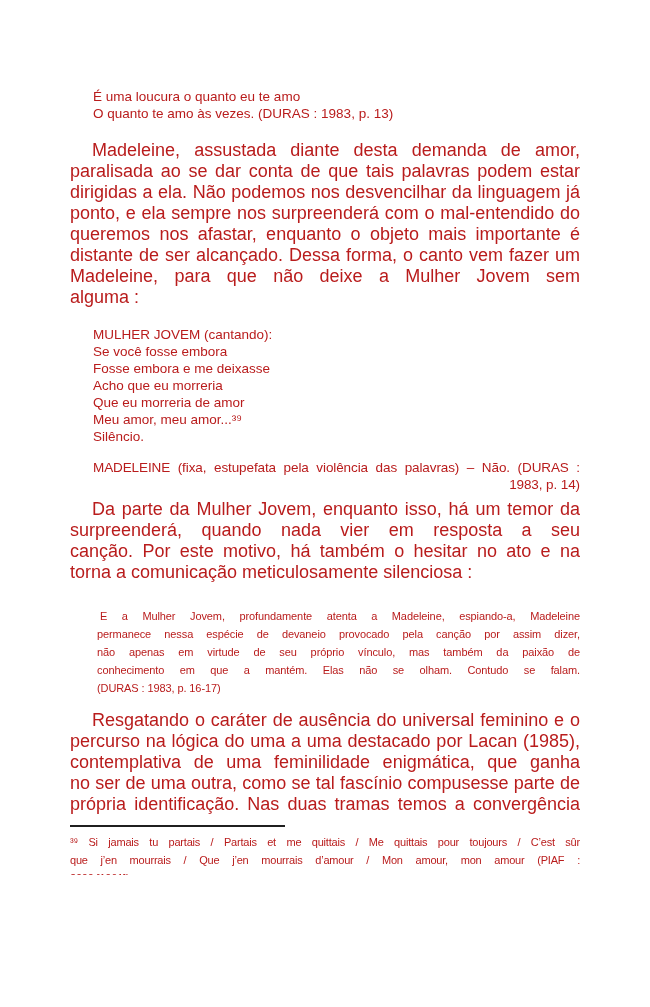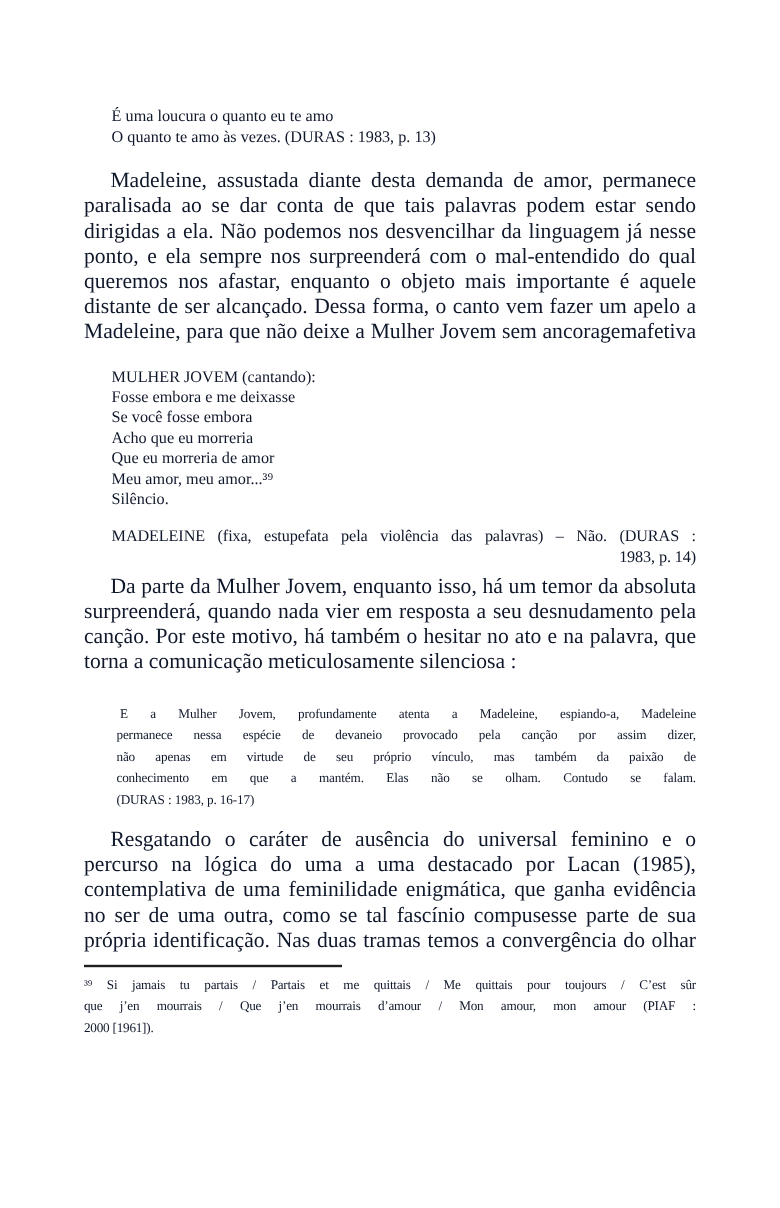--- a/index.html
+++ b/index.html
@@ -7,22 +7,22 @@
     padding: 0;
     background: #ffffff;
   }
   .page {
     position: relative;
     width: 650px;
     height: 875px;
     box-sizing: border-box;
     padding: 88px 70px 0 70px;
     background: #ffffff;
-    color: #0f172a;
-    font-family: Liberation Serif, serif;
+    color: #b91c1c;
+    font-family: Liberation Sans, sans-serif;
     overflow: hidden;
   }
   .block { margin: 0; }
   .line {
     overflow: hidden;
     white-space: normal;
     text-align: left;
   }
   .jl {
     text-align: justify;
@@ -77,25 +77,26 @@
       <div class="line">O quanto te amo às vezes. (DURAS : 1983, p. 13)</div>
     </div>
   <div class="block bp para1">
       <div class="line jl fi">Madeleine, assustada diante desta demanda de amor, permanece</div>
       <div class="line jl">paralisada ao se dar conta de que tais palavras podem estar sendo</div>
       <div class="line jl">dirigidas a ela. Não podemos nos desvencilhar da linguagem já nesse</div>
       <div class="line jl">ponto, e ela sempre nos surpreenderá com o mal-entendido do qual</div>
       <div class="line jl">queremos nos afastar, enquanto o objeto mais importante é aquele</div>
       <div class="line jl">distante de ser alcançado. Dessa forma, o canto vem fazer um apelo a</div>
       <div class="line jl">Madeleine, para que não deixe a Mulher Jovem sem ancoragemafetiva</div>
+      <div class="line">alguma :</div>
     </div>
   <div class="block sq lyrics">
       <div class="line">MULHER JOVEM (cantando):</div>
+      <div class="line">Se você fosse embora</div>
       <div class="line">Fosse embora e me deixasse</div>
-      <div class="line">Se você fosse embora</div>
       <div class="line">Acho que eu morreria</div>
       <div class="line">Que eu morreria de amor</div>
       <div class="line">Meu amor, meu amor...³⁹</div>
       <div class="line">Silêncio.</div>
     </div>
   <div class="block mq madeleine">
       <div class="line jl fi">MADELEINE (fixa, estupefata pela violência das palavras) – Não. (DURAS :</div>
       <div class="line">1983, p. 14)</div>
     </div>
   <div class="block bp para2">

